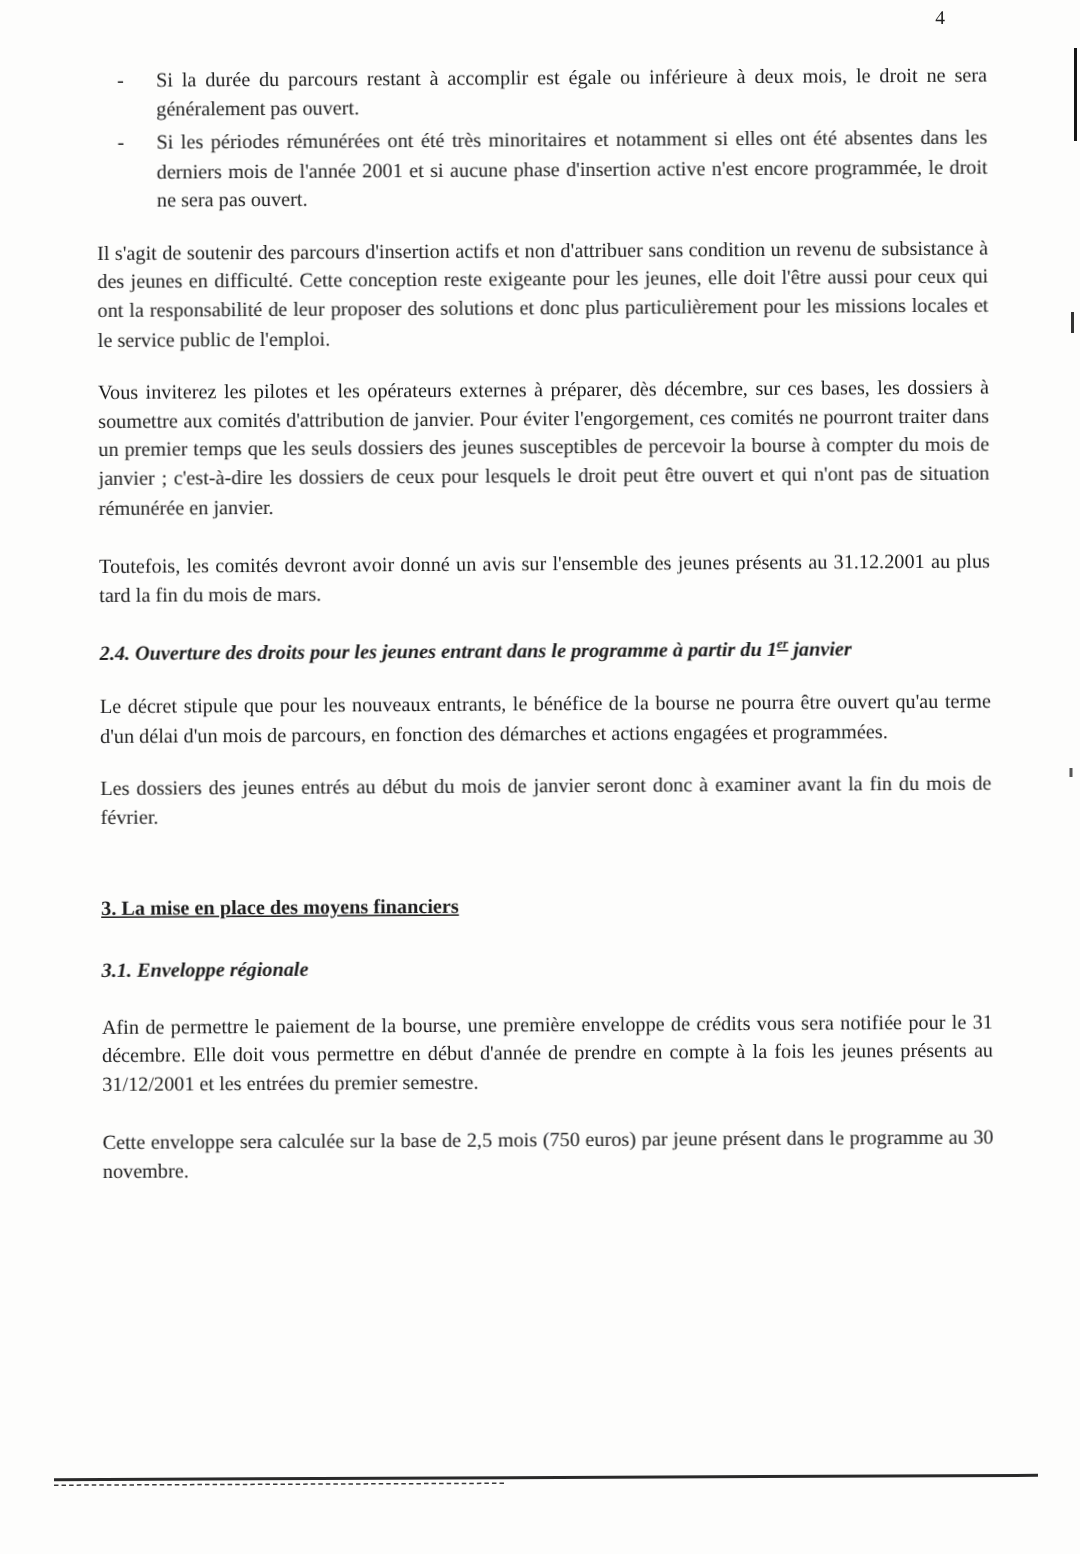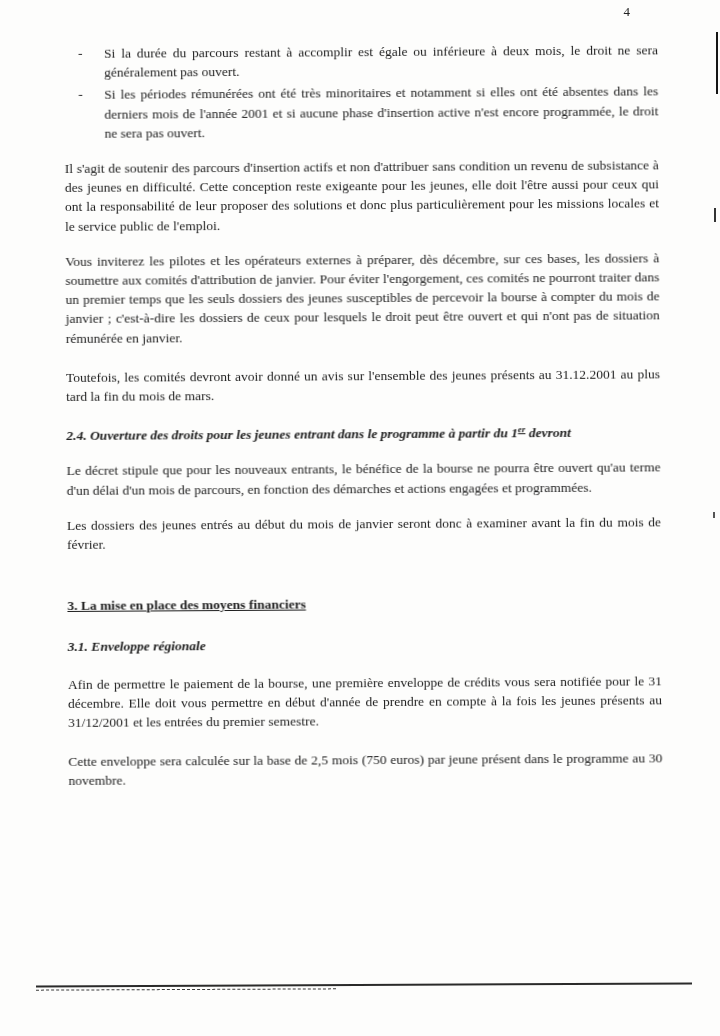--- a/index.html
+++ b/index.html
@@ -146,21 +146,21 @@
         <span>Si les périodes rémunérées ont été très minoritaires et notamment si elles ont été absentes dans les derniers mois de l'année 2001 et si aucune phase d'insertion active n'est encore programmée, le droit ne sera pas ouvert.</span>
       </li>
     </ul>
 
     <p>Il s'agit de soutenir des parcours d'insertion actifs et non d'attribuer sans condition un revenu de subsistance à des jeunes en difficulté. Cette conception reste exigeante pour les jeunes, elle doit l'être aussi pour ceux qui ont la responsabilité de leur proposer des solutions et donc plus particulièrement pour les missions locales et le service public de l'emploi.</p>
 
     <p class="sp-lg">Vous inviterez les pilotes et les opérateurs externes à préparer, dès décembre, sur ces bases, les dossiers à soumettre aux comités d'attribution de janvier. Pour éviter l'engorgement, ces comités ne pourront traiter dans un premier temps que les seuls dossiers des jeunes susceptibles de percevoir la bourse à compter du mois de janvier ; c'est-à-dire les dossiers de ceux pour lesquels le droit peut être ouvert et qui n'ont pas de situation rémunérée en janvier.</p>
 
     <p class="sp-lg">Toutefois, les comités devront avoir donné un avis sur l'ensemble des jeunes présents au 31.12.2001 au plus tard la fin du mois de mars.</p>
 
-    <h3 class="h-bi"><span>2.4. Ouverture des droits pour les jeunes entrant dans le programme à partir du 1</span><sup>er</sup><span> devront</span></h3>
+    <h3 class="h-bi"><span>2.4. Ouverture des droits pour les jeunes entrant dans le programme à partir du 1</span><sup>er</sup><span> janvier</span></h3>
 
     <p>Le décret stipule que pour les nouveaux entrants, le bénéfice de la bourse ne pourra être ouvert qu'au terme d'un délai d'un mois de parcours, en fonction des démarches et actions engagées et programmées.</p>
 
     <p class="sp-xl">Les dossiers des jeunes entrés au début du mois de janvier seront donc à examiner avant la fin du mois de février.</p>
 
     <h3 class="h-u"><span>3. La mise en place des moyens financiers</span></h3>
 
     <h4 class="h-sub">3.1. Enveloppe régionale</h4>
 
     <p class="sp-lg">Afin de permettre le paiement de la bourse, une première enveloppe de crédits vous sera notifiée pour le 31 décembre. Elle doit vous permettre en début d'année de prendre en compte à la fois les jeunes présents au 31/12/2001 et les entrées du premier semestre.</p>

